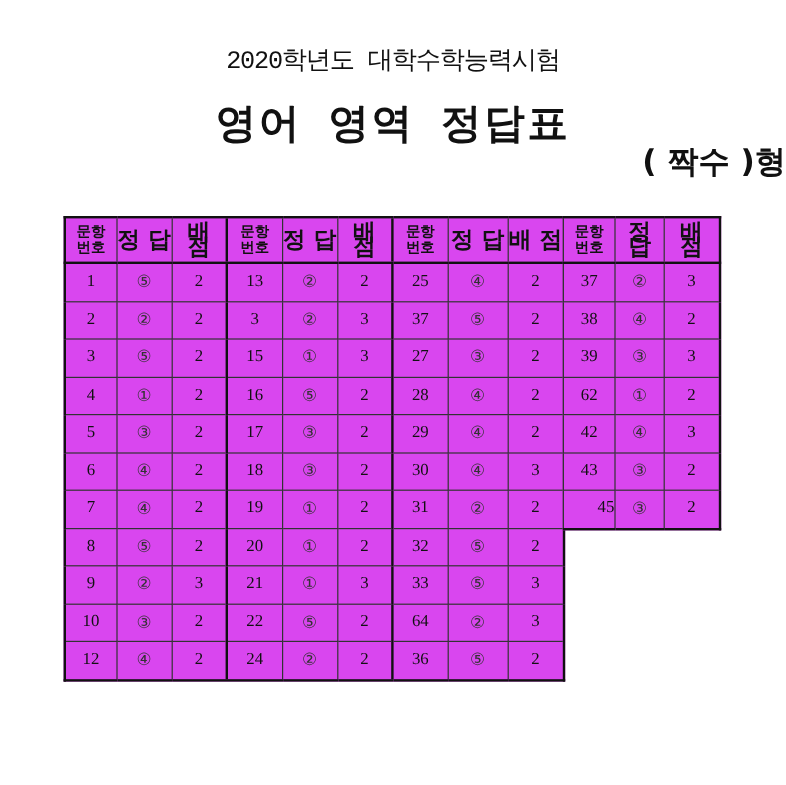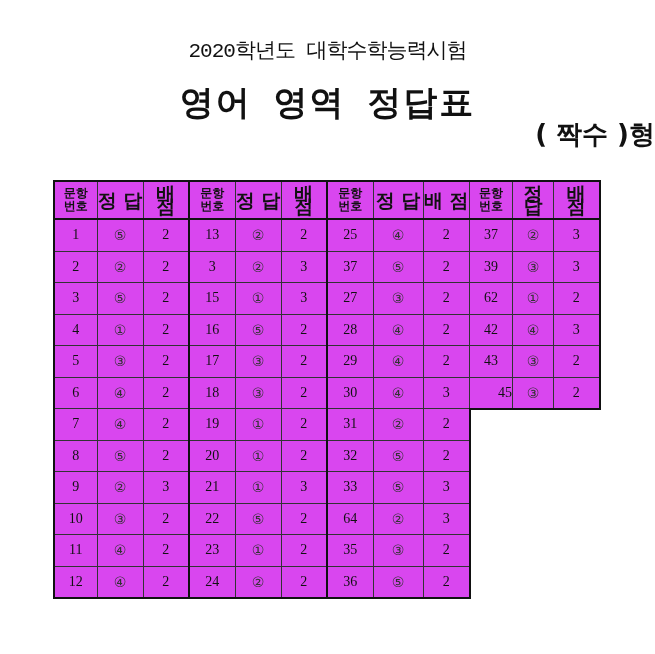--- a/index.html
+++ b/index.html
@@ -153,31 +153,20 @@
         <td class="ans">③</td>
         <td>2</td>
         <td class="grp-left">22</td>
         <td class="ans">⑤</td>
         <td>2</td>
         <td class="grp-left">64</td>
         <td class="ans">②</td>
         <td class="grp-right">3</td>
       </tr>
       <tr>
-        <td class="grp-left">11</td>
-        <td class="ans">④</td>
-        <td>2</td>
-        <td class="grp-left">23</td>
-        <td class="ans">①</td>
-        <td>2</td>
-        <td class="grp-left">35</td>
-        <td class="ans">③</td>
-        <td class="grp-right">2</td>
-      </tr>
-      <tr>
         <td class="grp-left" style="border-bottom: 2px solid rgb(17, 17, 17);">12</td>
         <td class="ans" style="border-bottom: 2px solid rgb(17, 17, 17);">④</td>
         <td style="border-bottom: 2px solid rgb(17, 17, 17);">2</td>
         <td class="grp-left" style="border-bottom: 2px solid rgb(17, 17, 17);">24</td>
         <td class="ans" style="border-bottom: 2px solid rgb(17, 17, 17);">②</td>
         <td style="border-bottom: 2px solid rgb(17, 17, 17);">2</td>
         <td class="grp-left" style="border-bottom: 2px solid rgb(17, 17, 17);">36</td>
         <td class="ans" style="border-bottom: 2px solid rgb(17, 17, 17);">⑤</td>
         <td class="grp-right" style="border-bottom: 2px solid rgb(17, 17, 17);">2</td>
       </tr>
@@ -197,20 +186,25 @@
       <th class="grp-right" style="border-top: 2px solid rgb(17, 17, 17); border-bottom: 2px solid rgb(17, 17, 17);">배 점</th>
     </tr>
   </thead>
   <tbody id="g4-body">
       <tr>
         <td>37</td>
         <td class="ans">②</td>
         <td class="grp-right">3</td>
       </tr>
       <tr>
+        <td>38</td>
+        <td class="ans">④</td>
+        <td class="grp-right">2</td>
+      </tr>
+      <tr>
         <td>39</td>
         <td class="ans">③</td>
         <td class="grp-right">3</td>
       </tr>
       <tr>
         <td>62</td>
         <td class="ans">①</td>
         <td class="grp-right">2</td>
       </tr>
       <tr>

